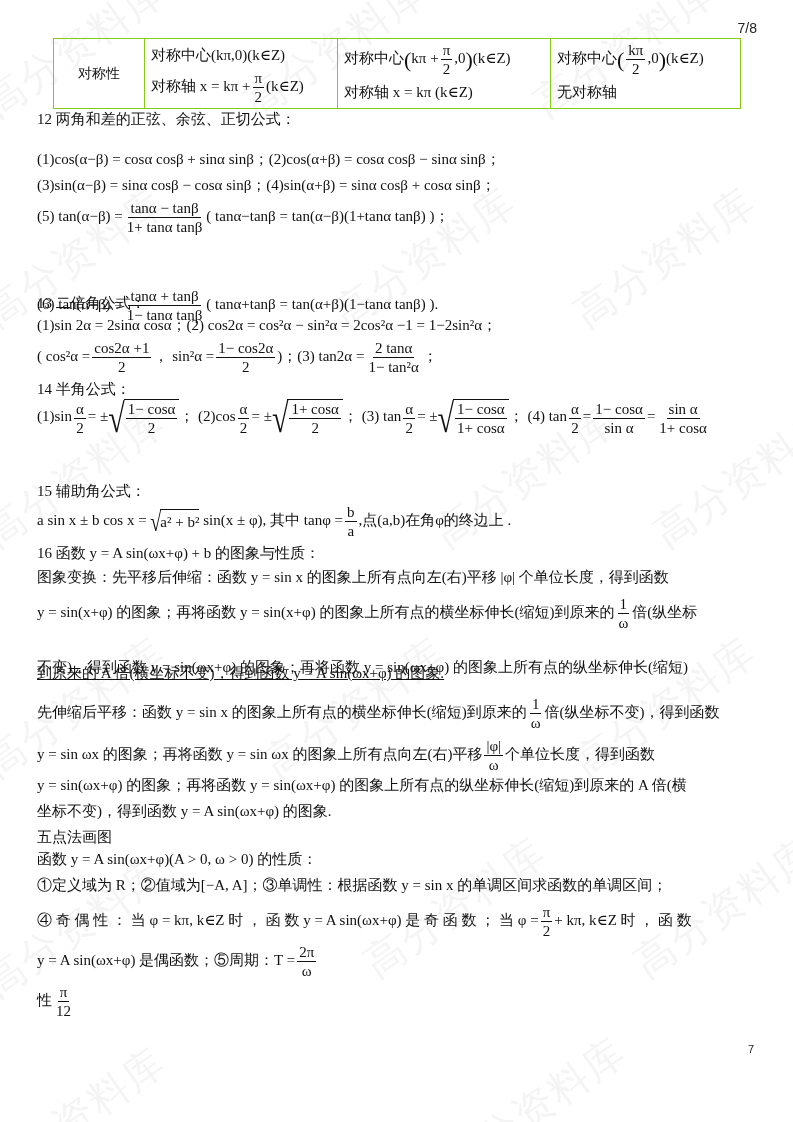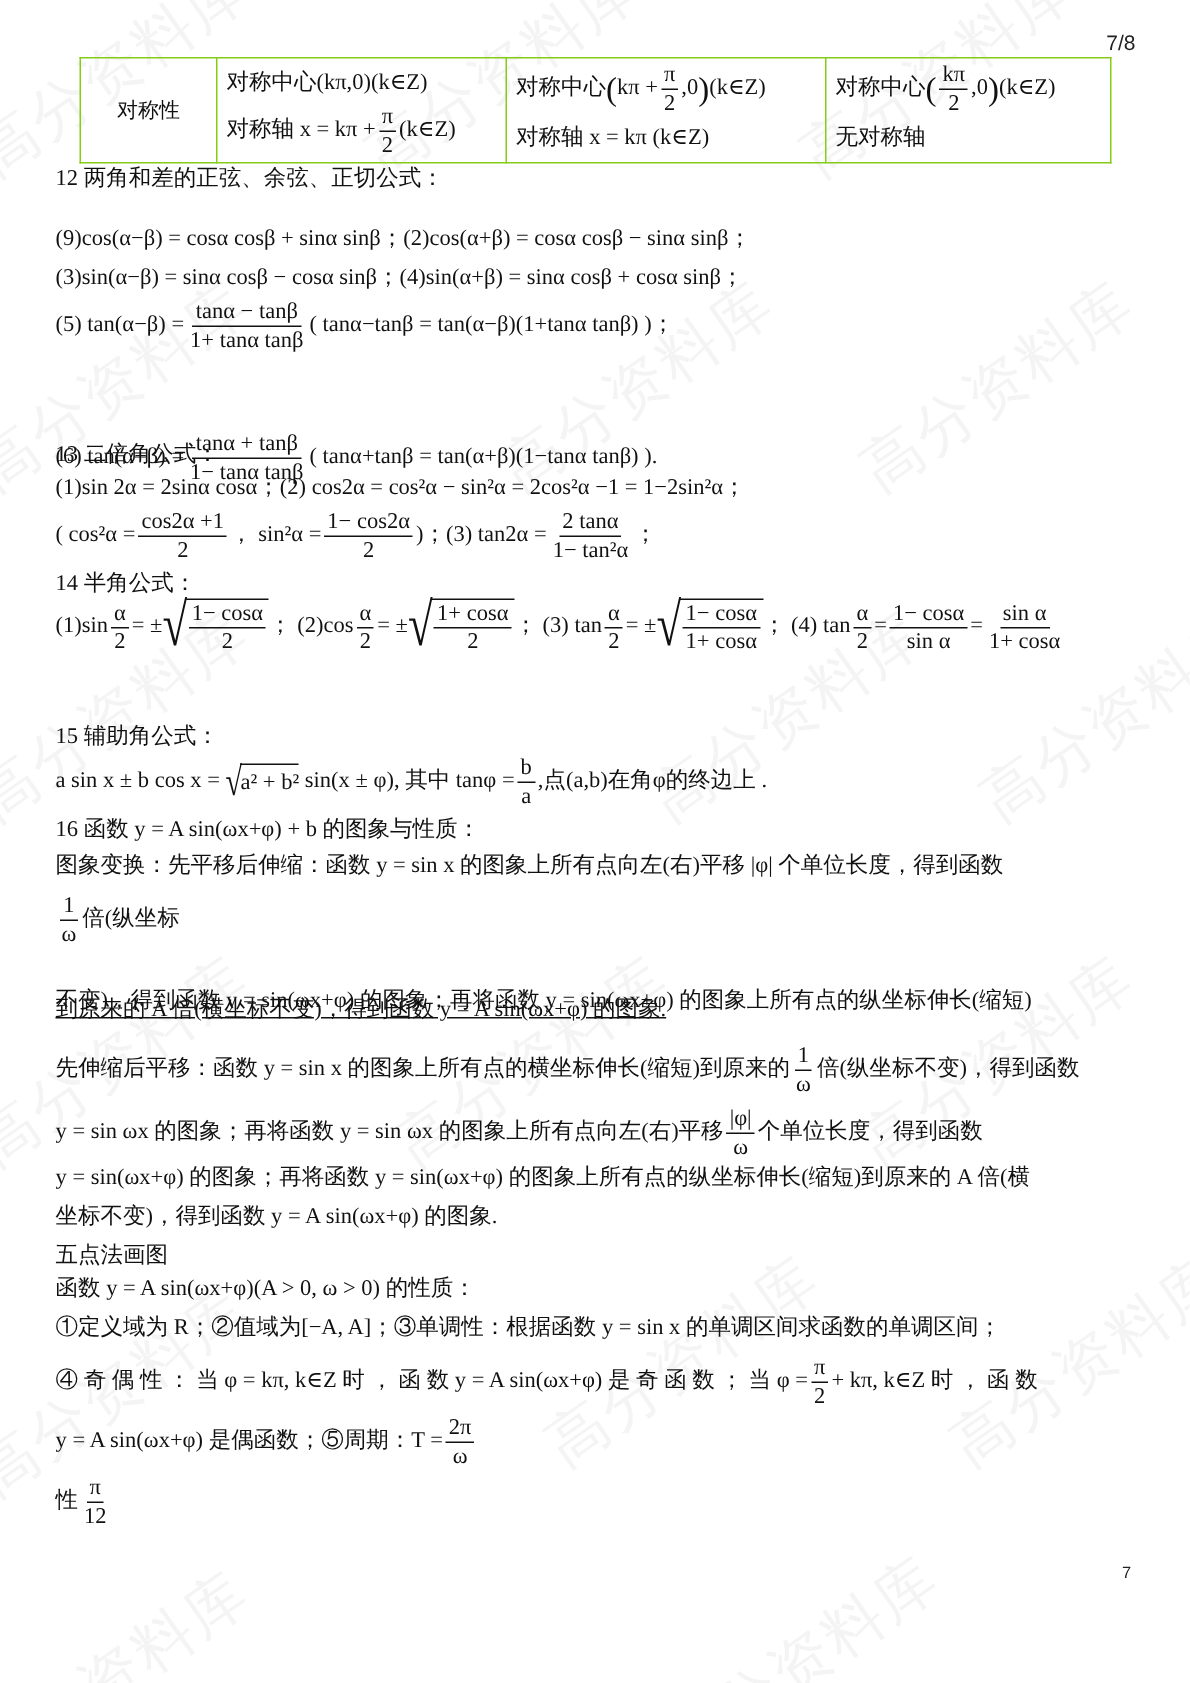--- a/index.html
+++ b/index.html
@@ -80,21 +80,21 @@
       </div>
       <div class="cl"><span>无对称轴</span></div>
     </td>
   </tr>
 </tbody>
   </table>
 
 <div class="content">
 
   <div class="line" style="top:0px;">12 两角和差的正弦、余弦、正切公式：</div>
-  <div class="line" style="top:40px;">(9)cos(α−β) = cosα cosβ + sinα sinβ；(2)cos(α+β) = cosα cosβ − sinα sinβ；</div>
+  <div class="line" style="top:40px;">(1)cos(α−β) = cosα cosβ + sinα sinβ；(2)cos(α+β) = cosα cosβ − sinα sinβ；</div>
   <div class="line" style="top:66px;">(3)sin(α−β) = sinα cosβ − cosα sinβ；(4)sin(α+β) = sinα cosβ + cosα sinβ；</div>
   <div class="line" style="top:92px;">
     <span>(5) tan(α−β) =</span><span class="fr">
         <span class="n">tanα − tanβ</span>
         <span class="d">1+ tanα tanβ</span>
       </span><span>( tanα−tanβ = tan(α−β)(1+tanα tanβ) )；</span>
   </div>
   <div class="line" style="top:140px;margin-top:40px;">
     <span>(6) tan(α+β) =</span><span class="fr">
         <span class="n">tanα + tanβ</span>
@@ -168,21 +168,21 @@
         <span class="body">a² + b²</span>
       </span> <span>sin(x ± φ), 其中 tanφ =</span><span class="fr">
         <span class="n">b</span>
         <span class="d">a</span>
       </span><span>,点(a,b)在角φ的终边上 .</span>
   </div>
 
   <div class="line" style="top:434px;">16 函数 y = A sin(ωx+φ) + b 的图象与性质：</div>
   <div class="line" style="top:458px;">图象变换：先平移后伸缩：函数 y = sin x 的图象上所有点向左(右)平移 |φ| 个单位长度，得到函数</div>
   <div class="line" style="top:488px;">
-    <span class="fr">
+    <span>y = sin(x+φ) 的图象；再将函数 y = sin(x+φ) 的图象上所有点的横坐标伸长(缩短)到原来的</span><span class="fr">
         <span class="n">1</span>
         <span class="d">ω</span>
       </span><span>倍(纵坐标</span>
   </div>
   <div class="line" style="top:548px;text-align:right;">不变)，得到函数 y = sin(ωx+φ) 的图象；再将函数 y = sin(ωx+φ) 的图象上所有点的纵坐标伸长(缩短)</div>
   <div class="line" style="top:554px;text-decoration:underline;">到原来的 A 倍(横坐标不变)，得到函数 y = A sin(ωx+φ) 的图象.</div>
   <div class="line" style="top:588px;">
     <span>先伸缩后平移：函数 y = sin x 的图象上所有点的横坐标伸长(缩短)到原来的</span><span class="fr">
         <span class="n">1</span>
         <span class="d">ω</span>

